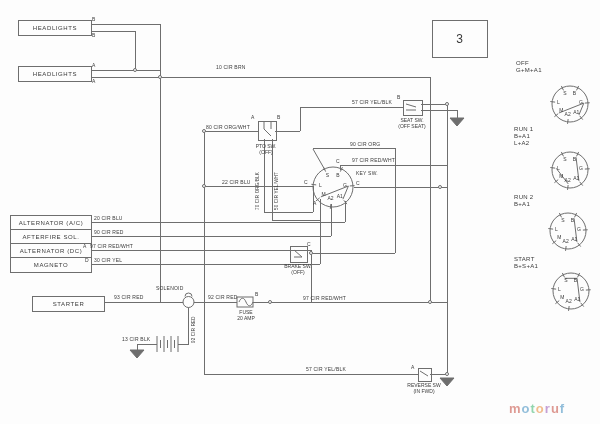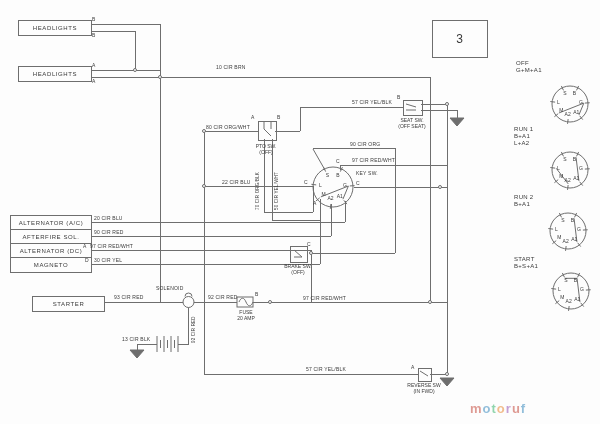--- a/index.html
+++ b/index.html
@@ -256,21 +256,21 @@
     <span>RUN 1</span><br>
     <span>B+A1</span><br>
     <span>L+A2</span></div>
   <div class="legend-lbl" style="left:514px;top:194px">
     <span>RUN 2</span><br>
     <span>B+A1</span></div>
   <div class="legend-lbl" style="left:514px;top:256px">
     <span>START</span><br>
     <span>B+S+A1</span></div>
 
-  <div id="wm" style="left:470px;top:401px"><span style="color: rgb(192, 57, 43);">m</span><span style="color: rgb(41, 128, 185);">o</span><span style="color: rgb(39, 174, 96);">t</span><span style="color: rgb(230, 126, 34);">o</span><span style="color: rgb(142, 68, 173);">r</span><span style="color: rgb(192, 57, 43);">u</span><span style="color: rgb(41, 128, 185);">f</span></div>
+  <div id="wm" style="left:509px;top:401px"><span style="color: rgb(192, 57, 43);">m</span><span style="color: rgb(41, 128, 185);">o</span><span style="color: rgb(39, 174, 96);">t</span><span style="color: rgb(230, 126, 34);">o</span><span style="color: rgb(142, 68, 173);">r</span><span style="color: rgb(192, 57, 43);">u</span><span style="color: rgb(41, 128, 185);">f</span></div>
 
 <span class="term" style="font-size: 5px; left: 325.75px; top: 173px;">S</span>
     <span class="term" style="font-size: 5px; left: 336.25px; top: 173px;">B</span>
     <span class="term" style="font-size: 5px; left: 319px; top: 182.5px;">L</span>
     <span class="term" style="font-size: 5px; left: 343px; top: 183.25px;">G</span>
     <span class="term" style="font-size: 5px; left: 321.5px; top: 191.75px;">M</span>
     <span class="term" style="font-size: 5px; left: 327.5px; top: 196.125px;">A2</span>
     <span class="term" style="font-size: 5px; left: 336.75px; top: 193.5px;">A1</span>
     <span class="term" style="font-size: 5px; left: 563.17px; top: 90.88px;">S</span>
     <span class="term" style="font-size: 5px; left: 572.83px; top: 90.88px;">B</span>

